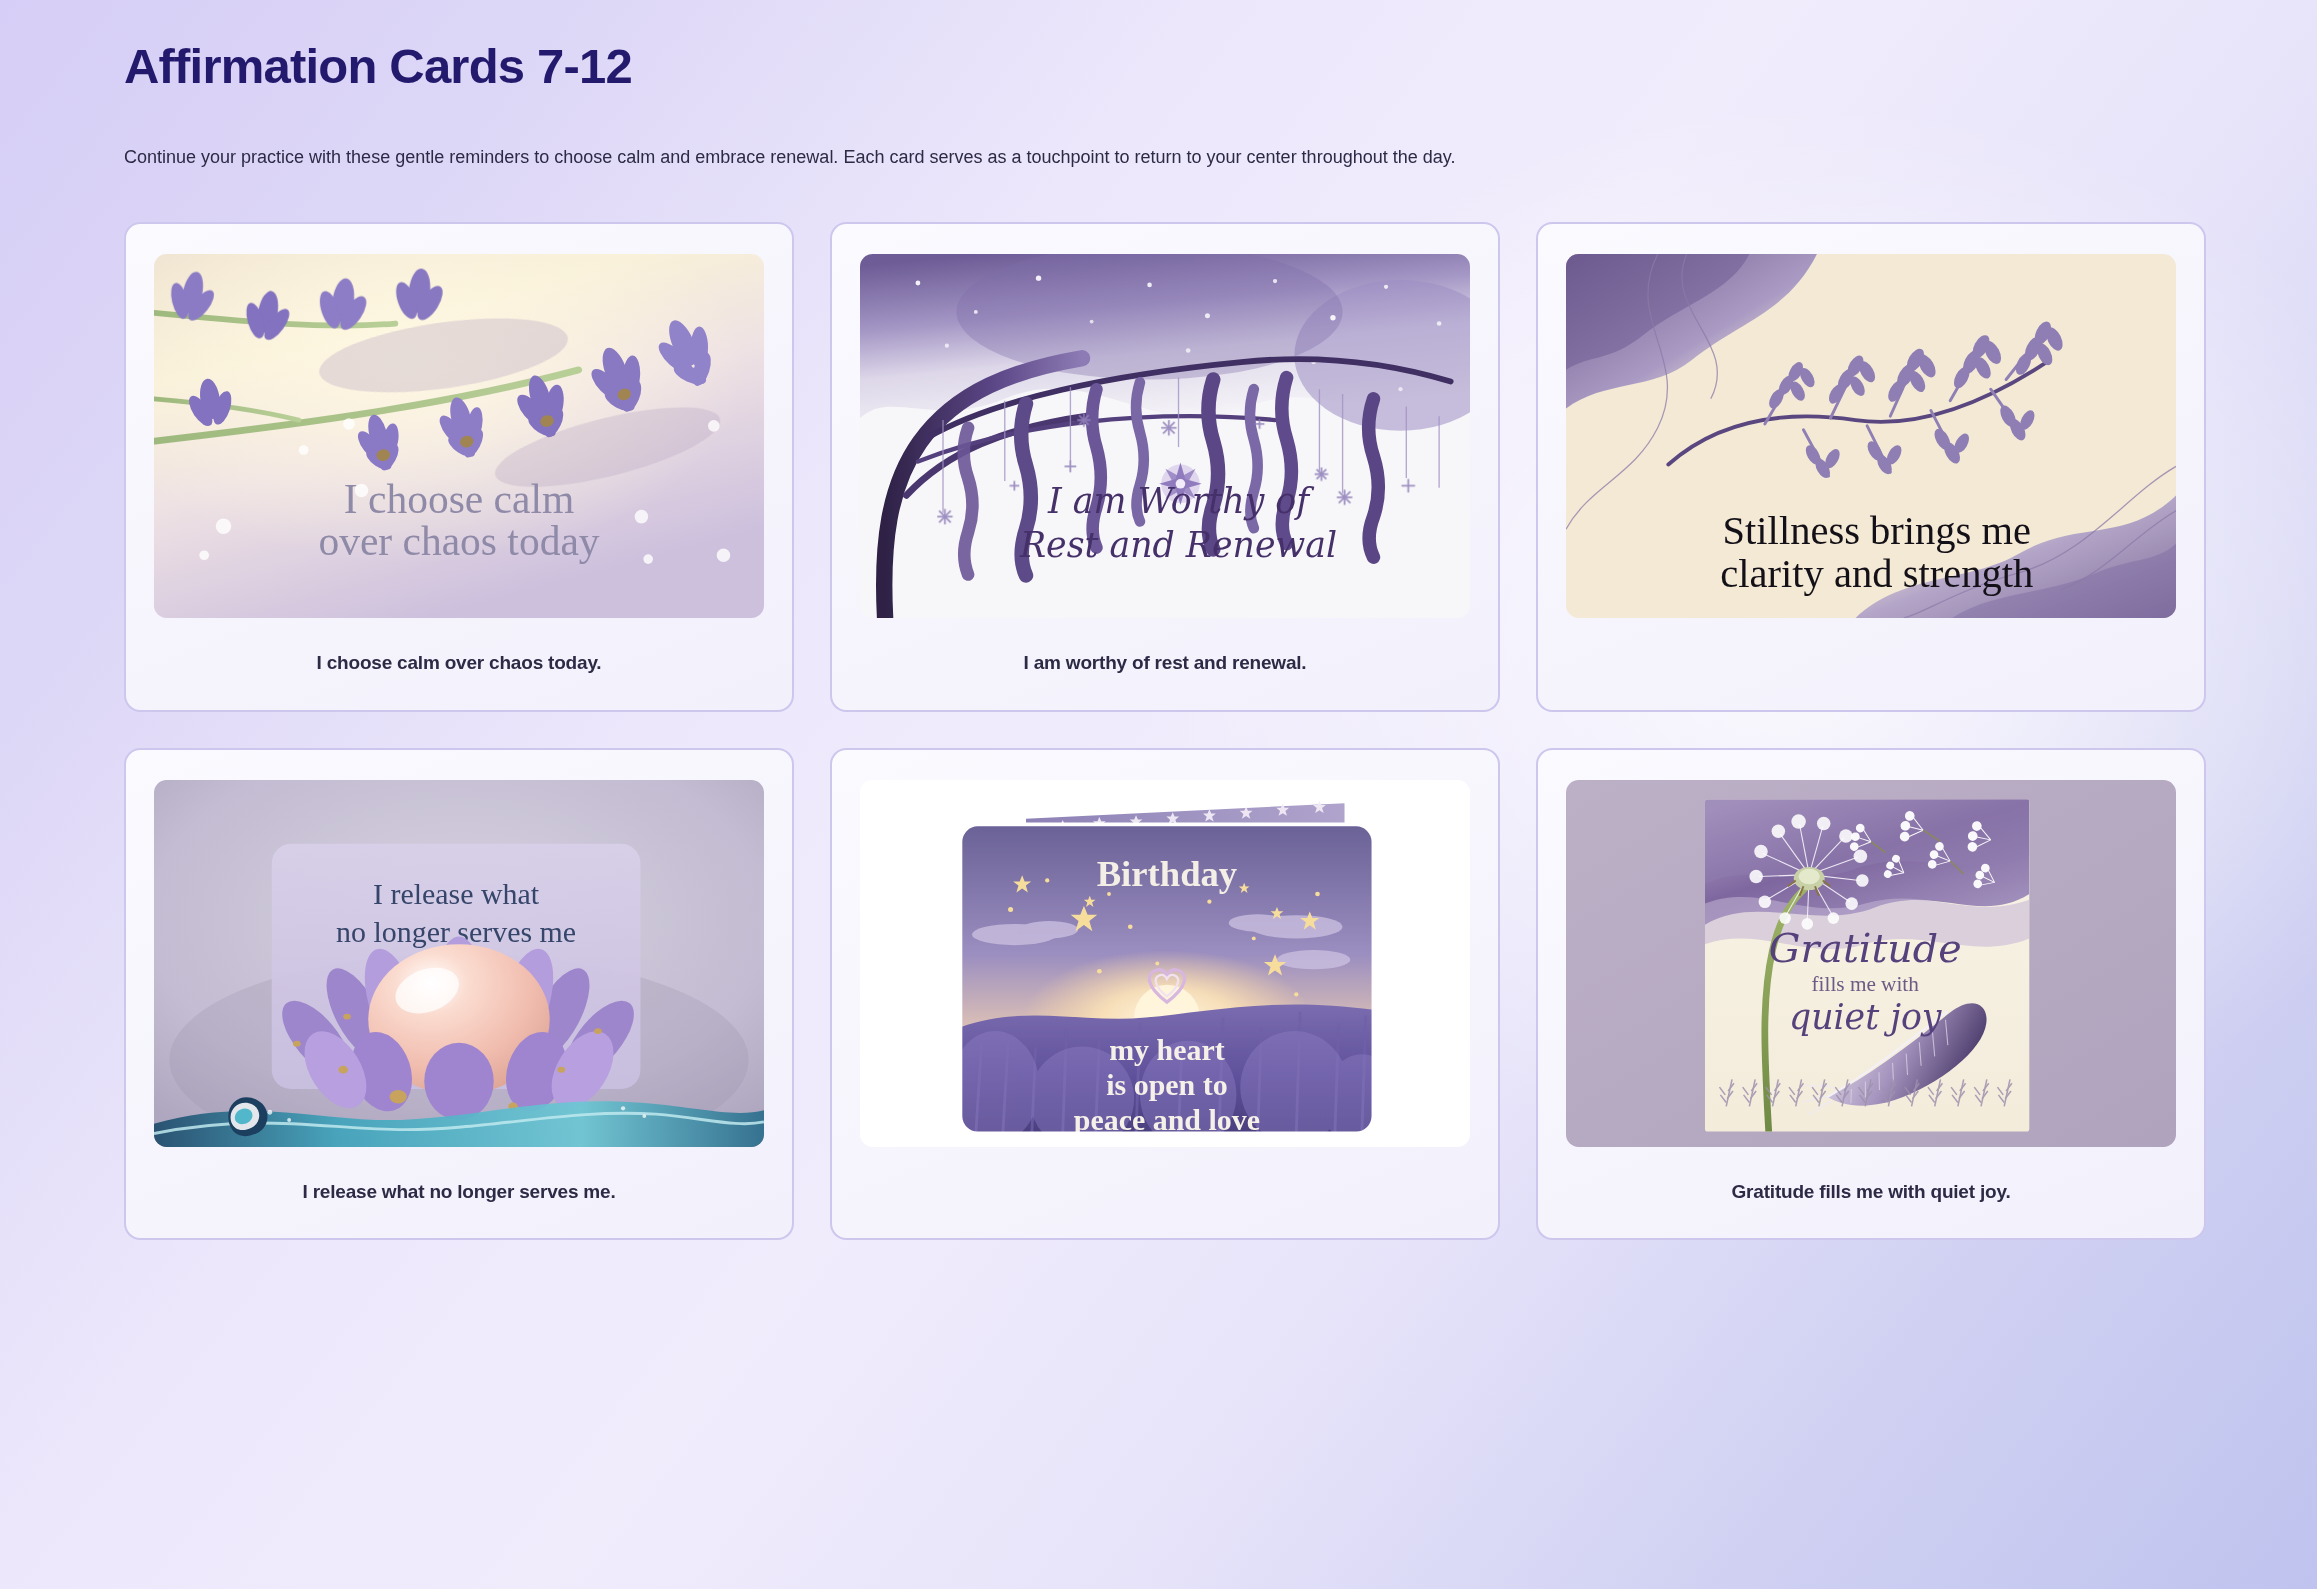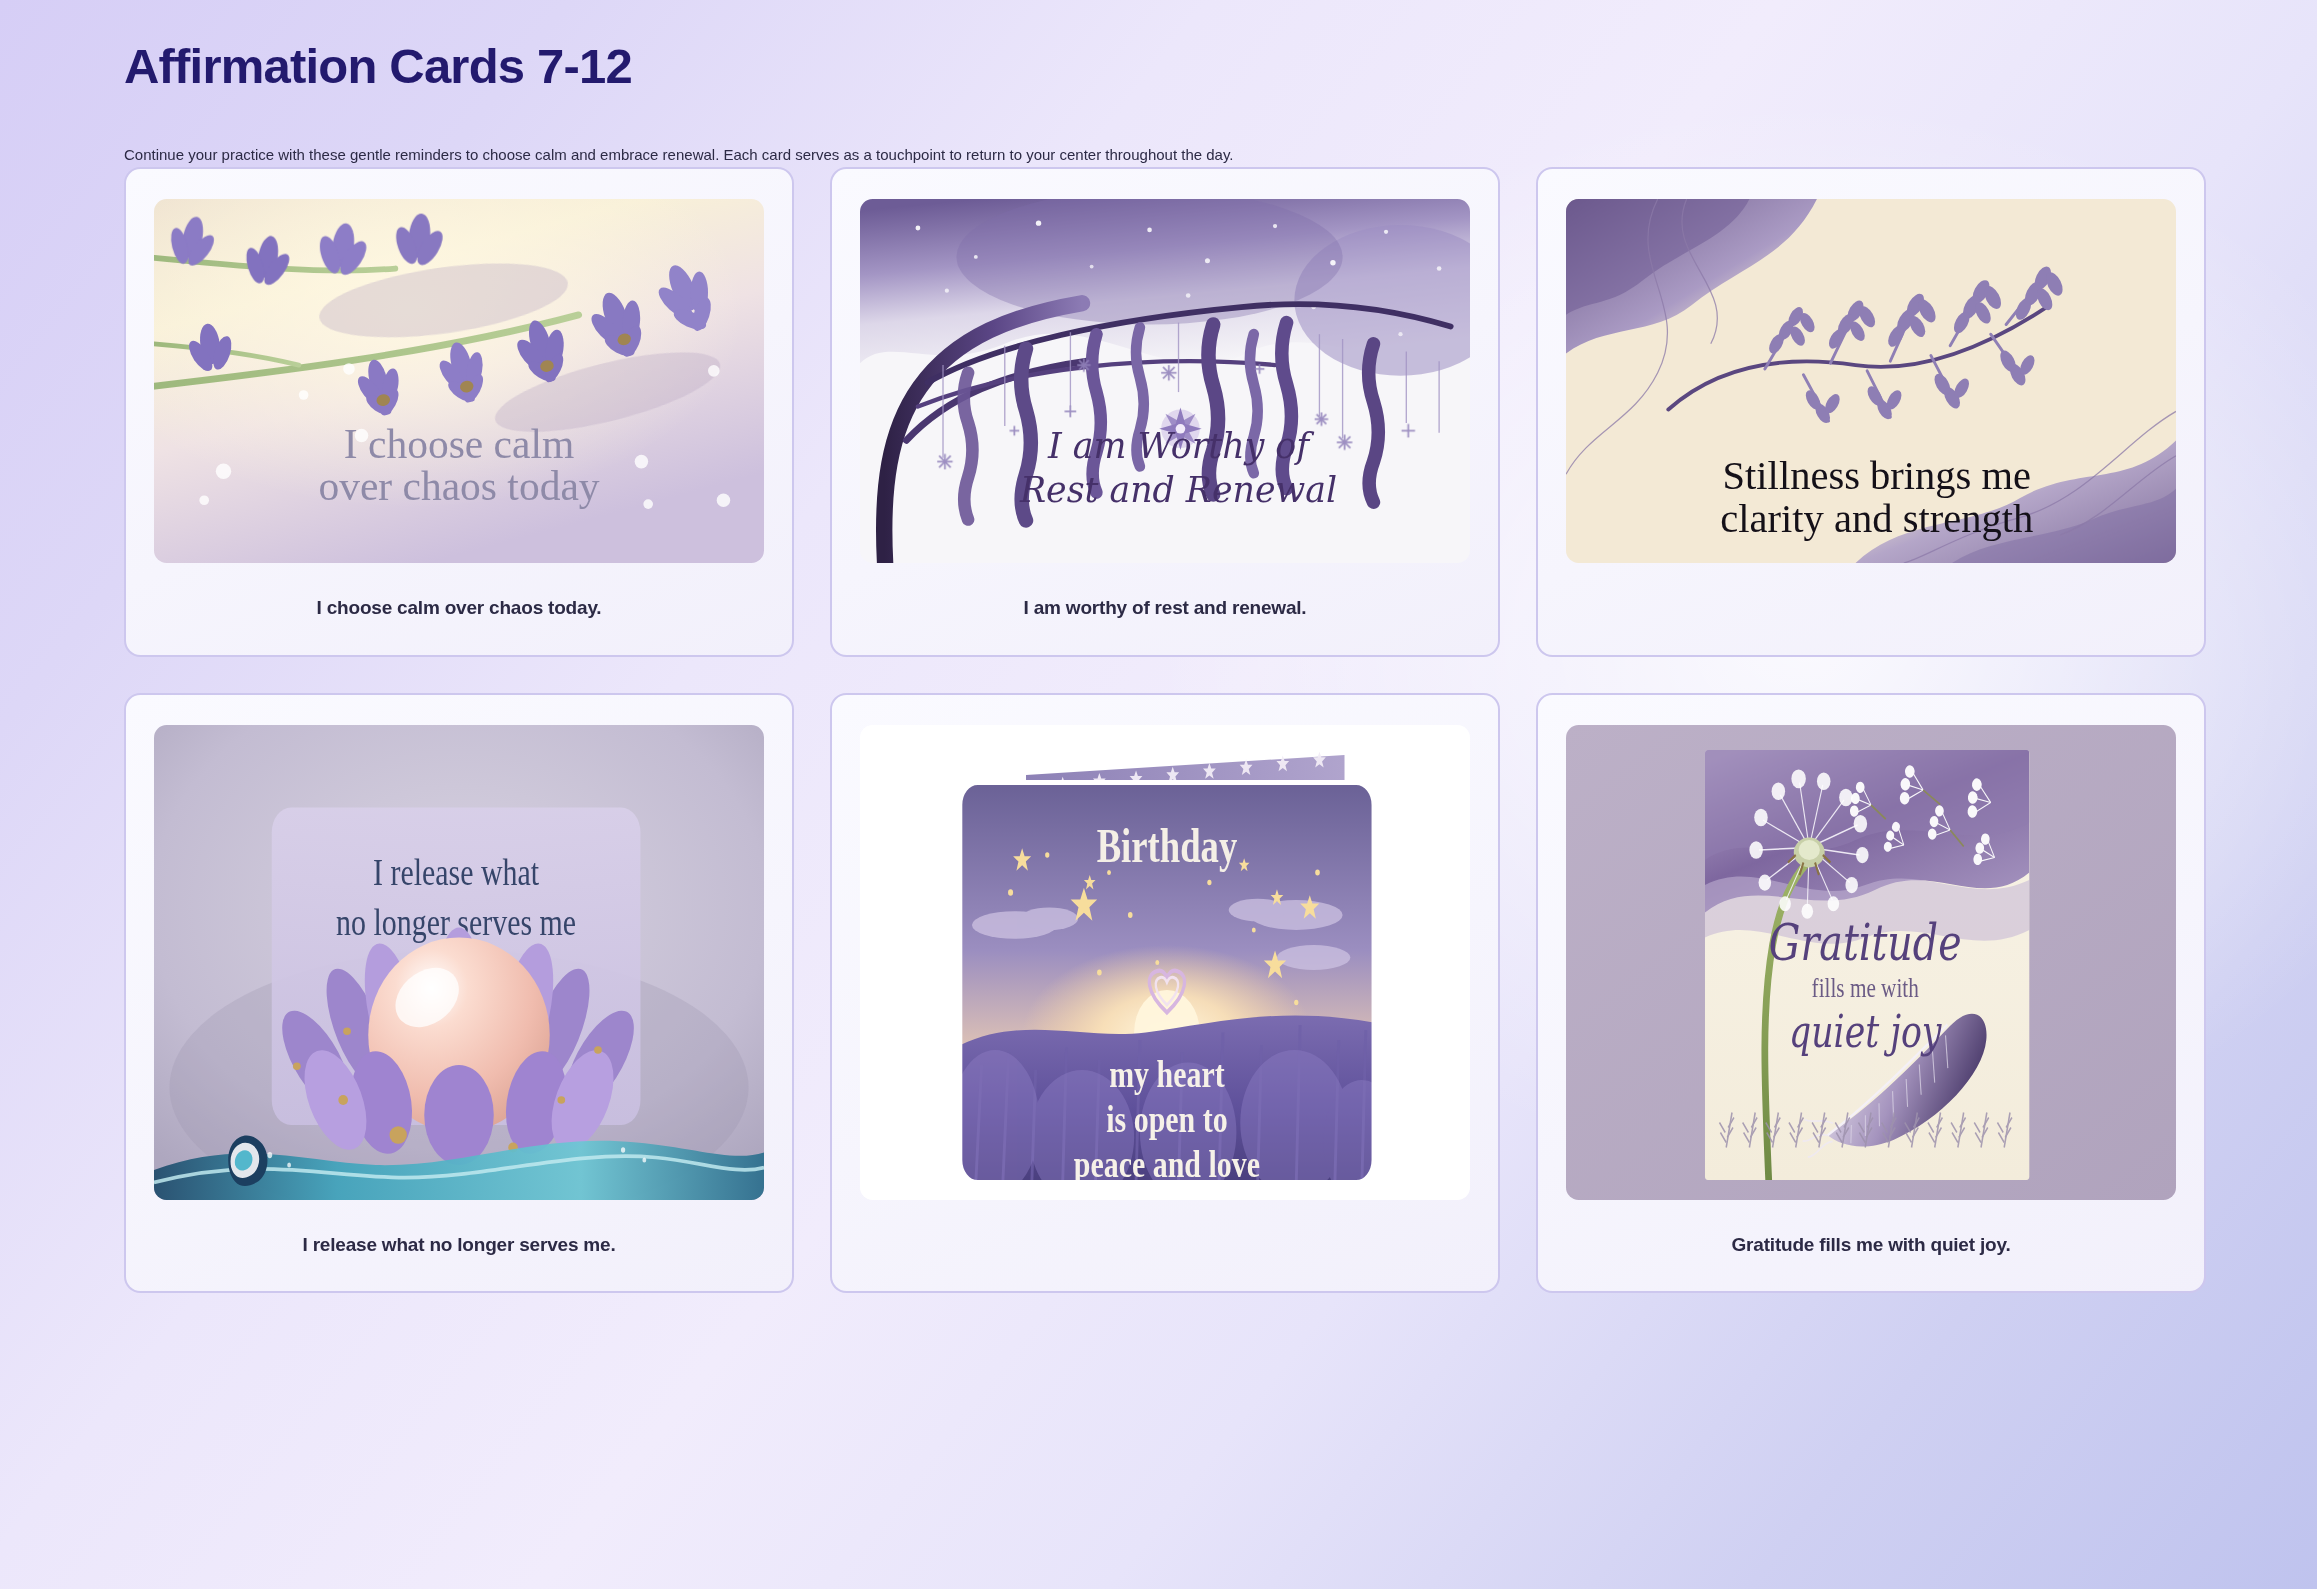--- a/index.html
+++ b/index.html
@@ -34,24 +34,25 @@
   .page-title {
     font-size: 49px;
     font-weight: 800;
     letter-spacing: -0.8px;
     color: #231a6e;
     line-height: 1.08;
     margin-bottom: 50px;
   }
 
   .page-intro {
-    font-size: 15px;
+    font-size: 18px;
     line-height: 1.62;
     color: #2c2a45;
     max-width: 2003px;
+    margin-bottom: 50px;
     font-weight: 400;
   }
 
   
   .card-grid {
     display: grid;
     grid-template-columns: repeat(3, 670px);
     gap: 36px 36px;
     width: 2049px;
   }
@@ -81,21 +82,21 @@
     font-size: 19px;
     font-weight: 800;
     letter-spacing: -0.2px;
     color: #2c2a45;
     text-align: center;
     line-height: 1.45;
     padding: 31px 17.4px 33px 17.4px;
     max-width: 589px;
   }
 
-  .row2 .card-media { height: 475px; }
+  .row2 .card-media { height: 367px; }
 </style>
 </head>
 <body>
 
 <div class="page">
 
   <h1 class="page-title">Affirmation Cards 7-12</h1>
   <p class="page-intro">Continue your practice with these gentle reminders to choose calm and embrace renewal. Each card serves as a touchpoint to return to your center throughout the day.</p>
 
   <div class="card-grid">

